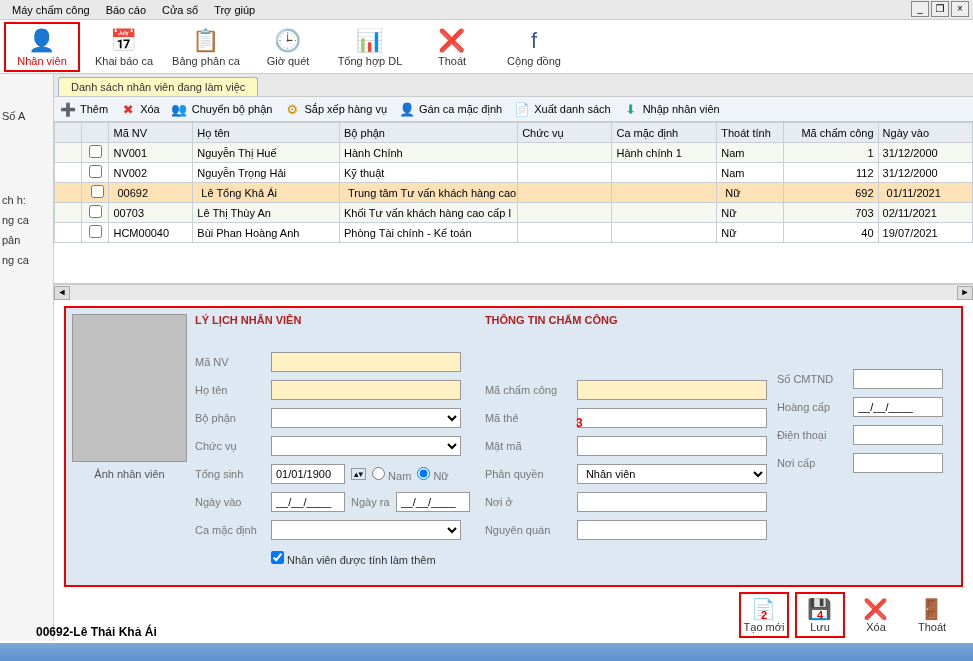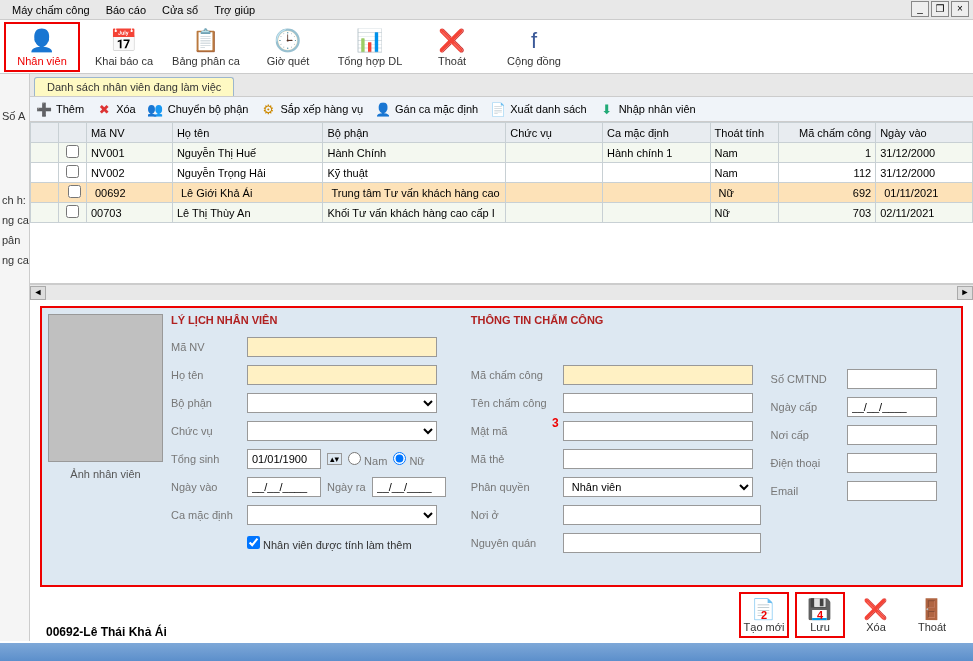--- a/index.html
+++ b/index.html
@@ -13,21 +13,21 @@
 
 
 .toolbar { height: 54px; background: #fff; display: flex; align-items: center; border-bottom: 1px solid #ccc; padding: 2px 4px; gap: 6px; }
 .tool-btn { display: flex; flex-direction: column; align-items: center; justify-content: center; width: 76px; height: 50px; cursor: pointer; font-size: 11px; color: #333; }
 .tool-btn .ticon { width: 28px; height: 28px; display: flex; align-items: center; justify-content: center; font-size: 22px; }
 .tool-btn.selected { border: 2px solid #E00; color: #E00; }
 .tool-btn.selected .label { color: #E00; }
 
 
 .content { display: flex; height: calc(100% - 94px); }
-.leftcol { width: 30px; background: #F5F5F5; border-right: 1px solid #ccc; padding: 4px 2px; font-size: 11px; position: relative; }
+.leftcol { width: 54px; background: #F5F5F5; border-right: 1px solid #ccc; padding: 4px 2px; font-size: 11px; position: relative; }
 .leftcol .frag { position: absolute; font-size: 11px; color: #333; white-space: nowrap; }
 .rightarea { flex: 1; display: flex; flex-direction: column; }
 
 
 .tabstrip { height: 22px; background: #E8E8E8; display: flex; align-items: flex-end; }
 .tab { background: #fef9c3; border: 1px solid #9CB6CE; border-bottom: none; padding: 3px 12px; font-size: 11px; border-radius: 3px 3px 0 0; margin-left: 4px; color: #333; }
 
 
 .actionbar { height: 26px; background: #F0F4F9; border-top: 1px solid #ccc; border-bottom: 1px solid #ccc; display: flex; align-items: center; padding: 0 6px; gap: 12px; }
 .act { display: flex; align-items: center; gap: 4px; cursor: pointer; }
@@ -47,39 +47,39 @@
 .hscroll .sbtn { width: 16px; height: 14px; border: 1px solid #aaa; background: #ddd; font-size: 9px; text-align: center; }
 .hscroll .track { flex: 1; }
 
 
 .detail { flex: 1; display: flex; border: 2px solid #E00; margin: 6px 10px 2px 10px; background: #DDE8F2; padding: 6px; gap: 8px; position: relative; }
 .photo { width: 115px; }
 .photo .placeholder { width: 115px; height: 148px; background: #C0C0C0; border: 1px solid #999; }
 .photo .cap { text-align: center; margin-top: 6px; color: #555; }
 .formcols { flex: 1; display: flex; gap: 10px; }
 .col { flex: 1; display: flex; flex-direction: column; gap: 6px; }
-.col .section-title { color: #B02020; font-weight: bold; margin-bottom: 4px; font-size: 11px; }
+.col .section-title { color: #B02020; font-weight: bold; margin-bottom: 19px; font-size: 11px; }
 .row { display: flex; align-items: center; gap: 6px; min-height: 22px; }
 .row label { width: 70px; color: #777; font-size: 11px; }
 .row input[type=text], .row select { height: 20px; border: 1px solid #999; background: #fff; padding: 0 4px; font-size: 11px; }
 .row .wide { width: 190px; }
 .row .med { width: 90px; }
 .row .sm { width: 74px; }
 .yellow { background: #FFF1C4 !important; }
 .marker3 { position: absolute; color: #E00; font-weight: bold; font-size: 12px; left: 510px; top: 108px; }
 
 
 .bottombar { height: 52px; display: flex; align-items: center; justify-content: flex-end; padding: 0 16px; gap: 6px; }
 .bbtn { display: flex; flex-direction: column; align-items: center; justify-content: center; width: 50px; height: 46px; border: 1px solid transparent; cursor: pointer; font-size: 11px; color: #333; }
 .bbtn .bicon { width: 24px; height: 24px; font-size: 20px; display: flex; align-items: center; justify-content: center; }
 .bbtn.boxed { border: 2px solid #E00; }
 .bbtn .red { color: #E00; font-weight: bold; }
 
 
-.footer-sel { position: absolute; left: 46px; bottom: 22px; font-weight: bold; font-size: 12px; }
+.footer-sel { position: absolute; left: 36px; bottom: 22px; font-weight: bold; font-size: 12px; }
 .statusbar { position: absolute; left: 0; right: 0; bottom: 0; height: 18px; background: linear-gradient(#7EA8D8,#5C8FCB); color: #fff; font-size: 10px; display: flex; align-items: center; padding: 0 6px; justify-content: space-between; }
 .statusbar .sright { display: flex; gap: 10px; align-items: center; }
 
 </style>
 </head>
 <body>
 
 <div class="menubar">
   <span class="menu-item">Máy chấm công</span>
   <span class="menu-item">Báo cáo</span>
@@ -219,39 +219,51 @@
               <td></td>
               <td></td>
               <td>Nam</td>
               <td class="num">112</td>
               <td>31/12/2000</td>
             </tr>
             <tr class="highlight">
               <td class="chkcell"></td>
               <td class="chkcell"><input type="checkbox" style=""></td>
               <td>00692</td>
-              <td>Lê Giới Khả Ái</td>
+              <td>Lê Tổng Khả Ái</td>
               <td>Trung tâm Tư vấn khách hàng cao</td>
               <td></td>
               <td></td>
               <td>Nữ</td>
               <td class="num">692</td>
               <td>01/11/2021</td>
             </tr>
             <tr class="even">
               <td class="chkcell"></td>
               <td class="chkcell"><input type="checkbox" style=""></td>
               <td>00703</td>
               <td>Lê Thị Thùy An</td>
               <td>Khối Tư vấn khách hàng cao cấp I</td>
               <td></td>
               <td></td>
               <td>Nữ</td>
               <td class="num">703</td>
               <td>02/11/2021</td>
+            </tr>
+            <tr class="odd">
+              <td class="chkcell"></td>
+              <td class="chkcell"><input type="checkbox" style=""></td>
+              <td>HCM00040</td>
+              <td>Bùi Phan Hoàng Anh</td>
+              <td>Phòng Tài chính - Kế toán</td>
+              <td></td>
+              <td></td>
+              <td>Nữ</td>
+              <td class="num">40</td>
+              <td>19/07/2021</td>
             </tr>
           </tbody>
       </table>
     </div>
     <div class="hscroll">
       <div class="sbtn">◄</div>
         <div class="track"></div>
         <div class="sbtn">►</div>
     </div>
 
@@ -305,29 +317,25 @@
         </div>
 
         <div class="col" style="flex:1.1">
           <div class="section-title">THÔNG TIN CHẤM CÔNG</div>
           <div class="row" style="height:22px"></div>
           <div class="row">
               <label style="width:86px">Mã chấm công</label>
             <input type="text" class="wide yellow" style="">
             </div>
           <div class="row">
-              <label style="width:86px">Tên chấm công</label>
+              <label style="width:86px">Mã thẻ</label>
             <input type="text" class="wide" style="">
             </div>
           <div class="row">
               <label style="width:86px">Mật mã</label>
-            <input type="text" class="wide" style="">
-            </div>
-          <div class="row">
-              <label style="width:86px">Mã thẻ</label>
             <input type="text" class="wide" style="">
             </div>
           <div class="row">
               <label style="width:86px">Phân quyền</label>
             <select class="wide"><option>Nhân viên</option></select>
             </div>
           <div class="row">
               <label style="width:86px">Nơi ở</label>
             <input type="text" style="flex: 1 1 0%;">
             </div>
@@ -338,33 +346,29 @@
         </div>
 
         <div class="col" style="flex:0.7">
           <div style="height:20px"></div>
           <div class="row" style="height:22px"></div>
           <div class="row">
               <label>Số CMTND</label>
             <input type="text" class="med" style="">
             </div>
           <div class="row">
-              <label>Ngày cấp</label>
+              <label>Hoàng cấp</label>
             <input type="text" class="med" value="__/__/____" style="">
-            </div>
-          <div class="row">
-              <label>Nơi cấp</label>
-            <input type="text" class="med" style="">
             </div>
           <div class="row">
               <label>Điện thoại</label>
             <input type="text" class="med" style="">
             </div>
           <div class="row">
-              <label>Email</label>
+              <label>Nơi cấp</label>
             <input type="text" class="med" style="">
             </div>
         </div>
       </div>
     </div>
 
     <div class="bottombar" id="bottombar">
         <div class="bbtn boxed" style="position: relative;">
           <div class="bicon">📄</div>
           <span class="red" style="position:absolute">2</span>

